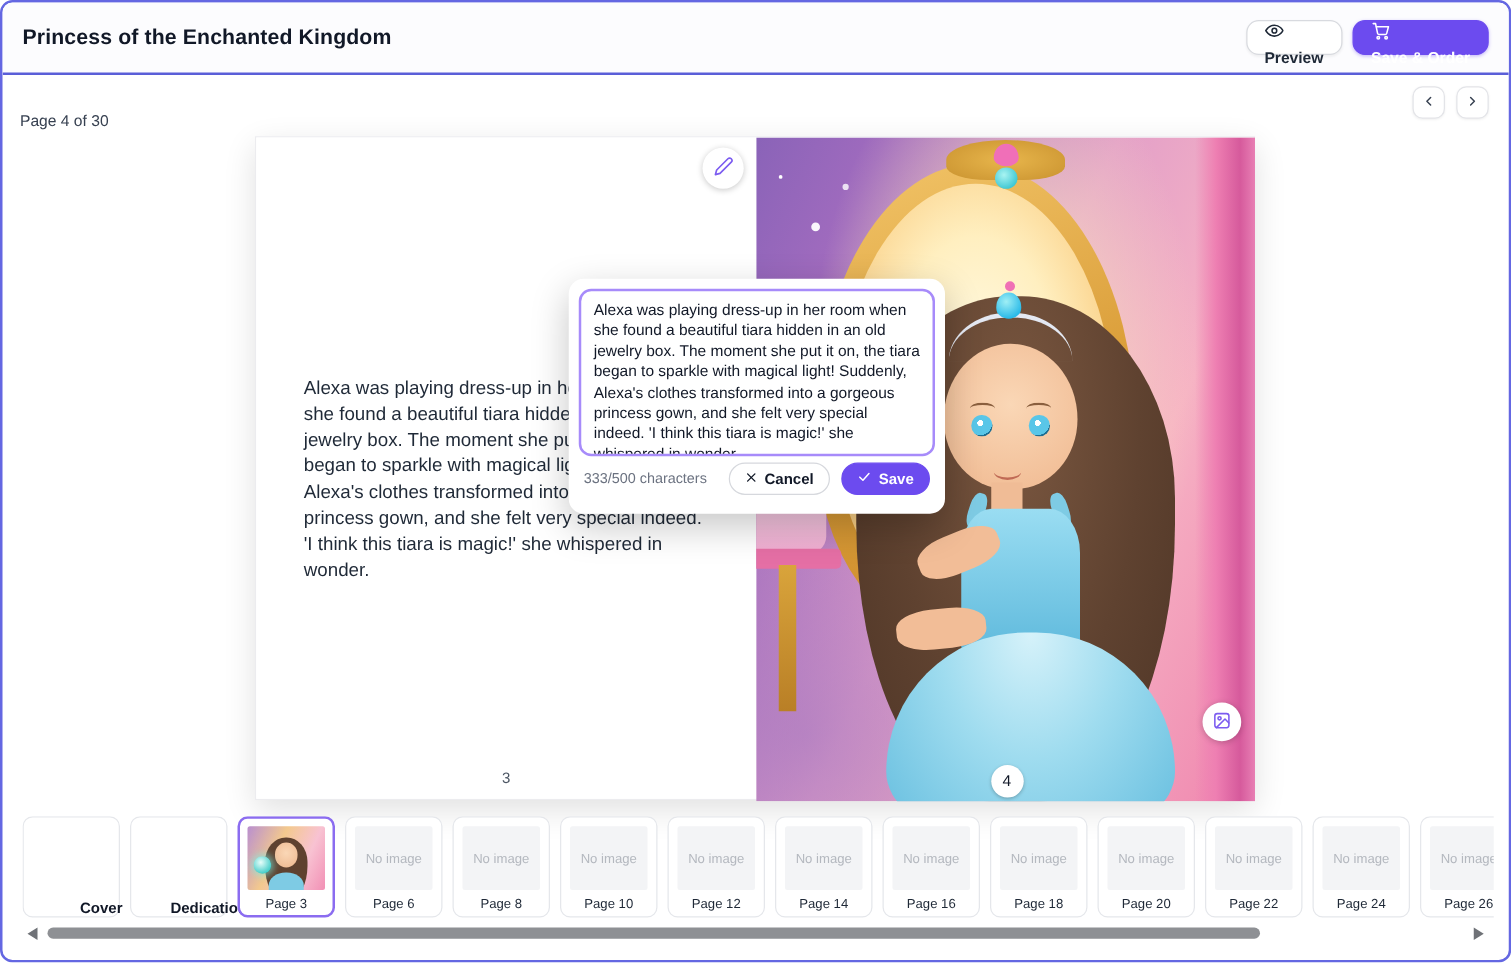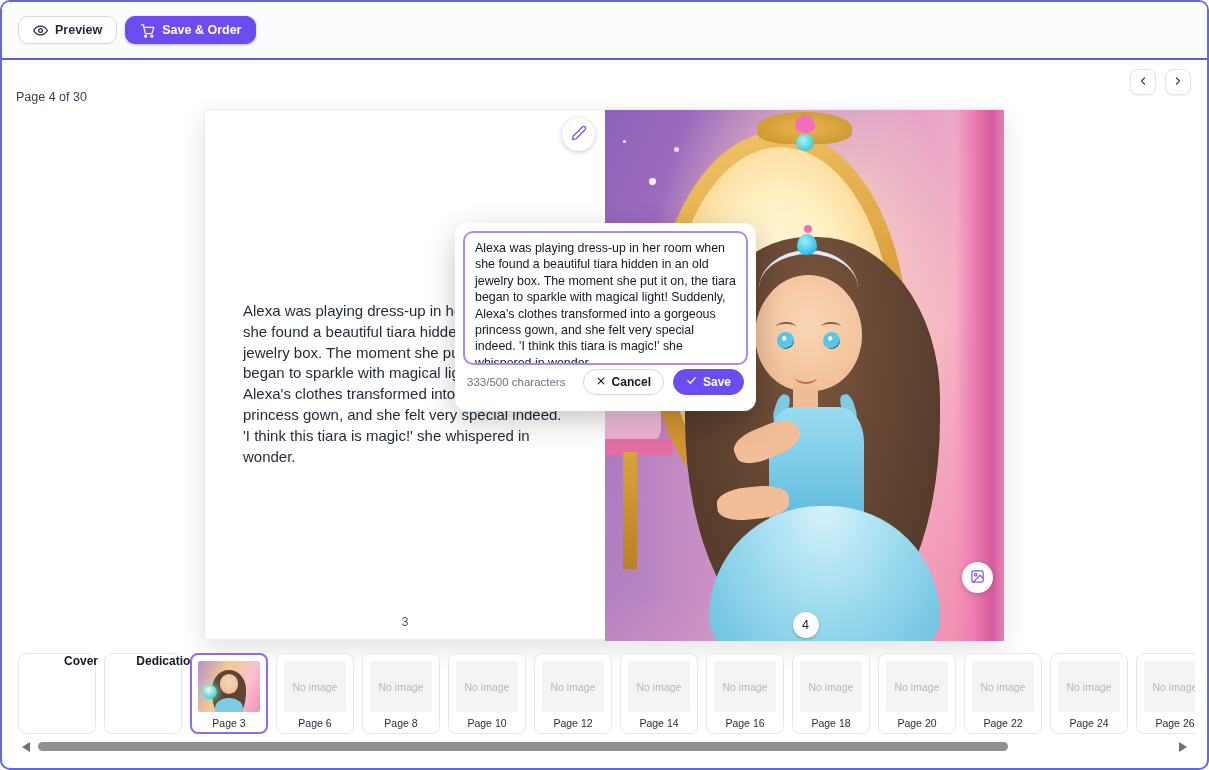--- a/index.html
+++ b/index.html
@@ -11,22 +11,22 @@
 
   
   .header {
     position:absolute; top:0; left:0; right:0; height:58px;
     background:#fcfcfe; border-bottom:2px solid #5a5ed8;
     display:flex; align-items:center; justify-content:space-between;
     padding:0 16px;
   }
   .title { font-size:17px; font-weight:bold; color:#111827; letter-spacing:.1px; }
   .header-actions { display:flex; gap:8px; align-items:center; }
-  .btn { display:inline-flex; align-items:center; gap:7px; cursor:pointer;
-         font-size:12.5px; font-weight:bold; border-radius:10px; height:28px; padding:0 14px; }
+  .btn { display:inline-flex; gap:7px; cursor:pointer;
+         font-size:12.5px; font-weight:bold; border-radius:10px; height:28px; padding:0 14px;flex-direction:column; }
   .btn-outline { background:#fff; border:1px solid #d8dadf; color:#1f2937; box-shadow:0 1px 2px rgba(0,0,0,.05); }
   .btn-primary { background:#6c4bef; border:1px solid #6c4bef; color:#fff; box-shadow:0 1px 3px rgba(108,75,239,.4); }
   .btn svg { display:block; }
 
   
   .pagerow { position:absolute; top:60px; left:0; right:0; height:44px; }
   .page-indicator { position:absolute; left:14px; top:28px; font-size:12.5px; color:#374151; }
   .nav-btns { position:absolute; right:16px; top:7px; display:flex; gap:9px; }
   .nav-btn { width:26px; height:26px; border:1px solid #e3e4e8; background:#fff; border-radius:8px;
              display:flex; align-items:center; justify-content:center; cursor:pointer;
@@ -145,21 +145,21 @@
   .btn-cancel { background:#fff; border:1px solid #d6d8dd; color:#111827; margin-right:9px; }
   .btn-save { background:#6c4bef; border:1px solid #6c4bef; color:#fff; }
 
   
   .thumbstrip { position:absolute; left:16px; top:651px; width:1177px; height:82px;
     display:flex; gap:8px; overflow:hidden; }
   .thumb-card { flex:0 0 78px; width:78px; height:81px; background:#fff;
     border:1px solid #e5e7eb; border-radius:8px; cursor:pointer; position:relative;
     display:flex; flex-direction:column; align-items:center; }
   .thumb-card.selected { border:2px solid #8b6cf0; }
-  .thumb-card.text-card { justify-content:flex-start;padding-left:48px; }
+  .thumb-card.text-card { justify-content:flex-end;padding-left:48px; }
   .thumb-text-label { font-size:12px; font-weight:bold; color:#111827; }
   .thumb-noimage { width:62px; height:51px; margin-top:7px; background:#f3f4f6; border-radius:2px;
     display:flex; align-items:center; justify-content:center; font-size:10.5px; color:#b4b8bf; }
   .thumb-label { margin-top:5px; font-size:10.5px; color:#1f2937; }
   .thumb-image { width:62px; height:51px; margin-top:6px; border-radius:2px; overflow:hidden; position:relative;
     background:linear-gradient(115deg,#b98fd0 0%,#f3c98e 38%,#f8c2d2 70%,#f290b5 100%); }
   .thumb-image div { position:absolute; }
   .mi-hair { left:22%; top:18%; width:56%; height:95%; background:#5f4230;
     border-radius:48% 48% 40% 40% / 40% 40% 55% 55%; }
   .mi-face { left:35%; top:26%; width:30%; height:38%;
@@ -181,20 +181,21 @@
     border-left:8px solid #6f7277; }
   .scroll-thumb { position:absolute; left:22px; top:2px; width:970px; height:9px;
     background:#8e9094; border-radius:5px; cursor:grab; }
 </style>
 </head>
 <body>
 
 <div class="window">
 
   <div class="header">
+    <div class="title">Princess of the Enchanted Kingdom</div>
     <div class="header-actions">
       <button class="btn btn-outline">
         <span>
           <svg width="15" height="15" viewBox="0 0 24 24" fill="none" stroke="#1f2937" stroke-width="2" stroke-linecap="round" stroke-linejoin="round">
               <path d="M1 12s4-7 11-7 11 7 11 7-4 7-11 7S1 12 1 12z"></path>
               <circle cx="12" cy="12" r="3"></circle>
             </svg>
         </span>
         <span>Preview</span>
       </button>

